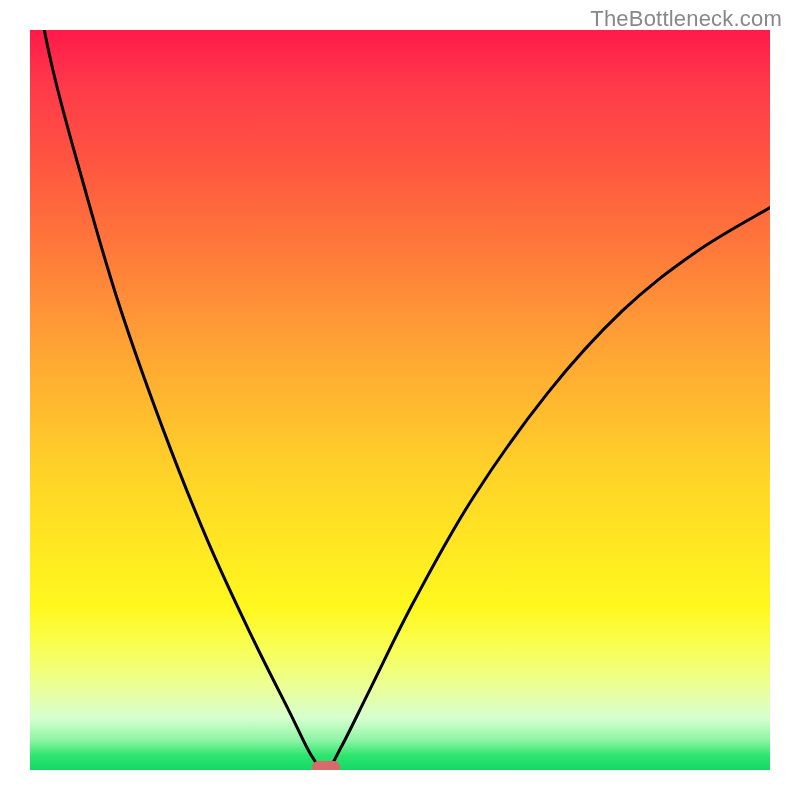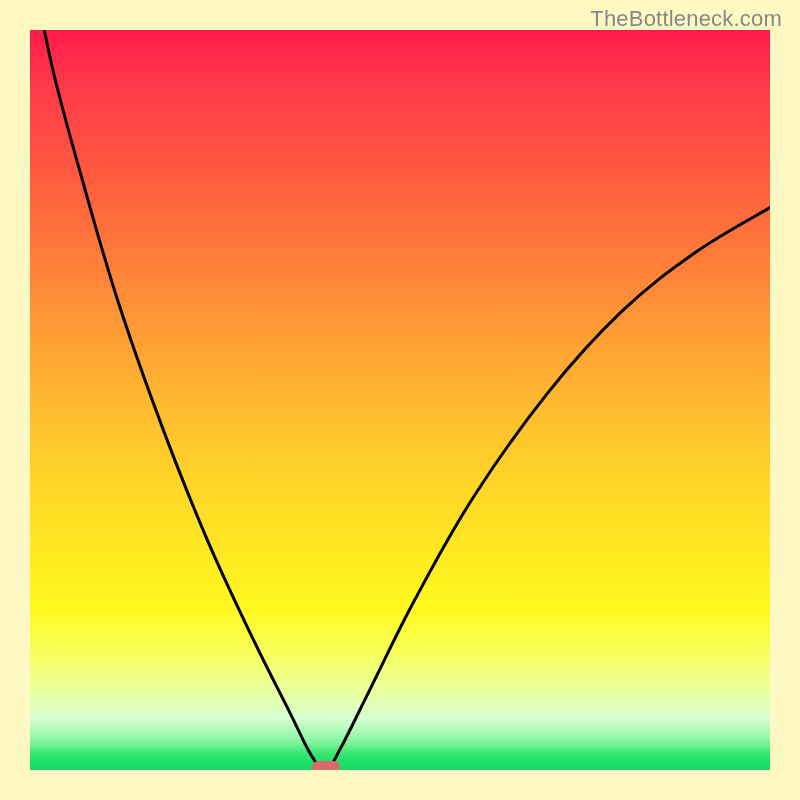--- a/index.html
+++ b/index.html
@@ -8,21 +8,21 @@
     width: 800px;
     height: 800px;
     background: #000;
     font-family: Arial, Helvetica, sans-serif;
     overflow: hidden;
   }
   .frame {
     position: relative;
     width: 800px;
     height: 800px;
-    background: #fef9c3;
+    background: #ffffff;
   }
   .watermark {
     position: absolute;
     top: 6px;
     right: 18px;
     color: #888;
     font-size: 22px;
     font-weight: 500;
     letter-spacing: 0.2px;
     z-index: 5;

